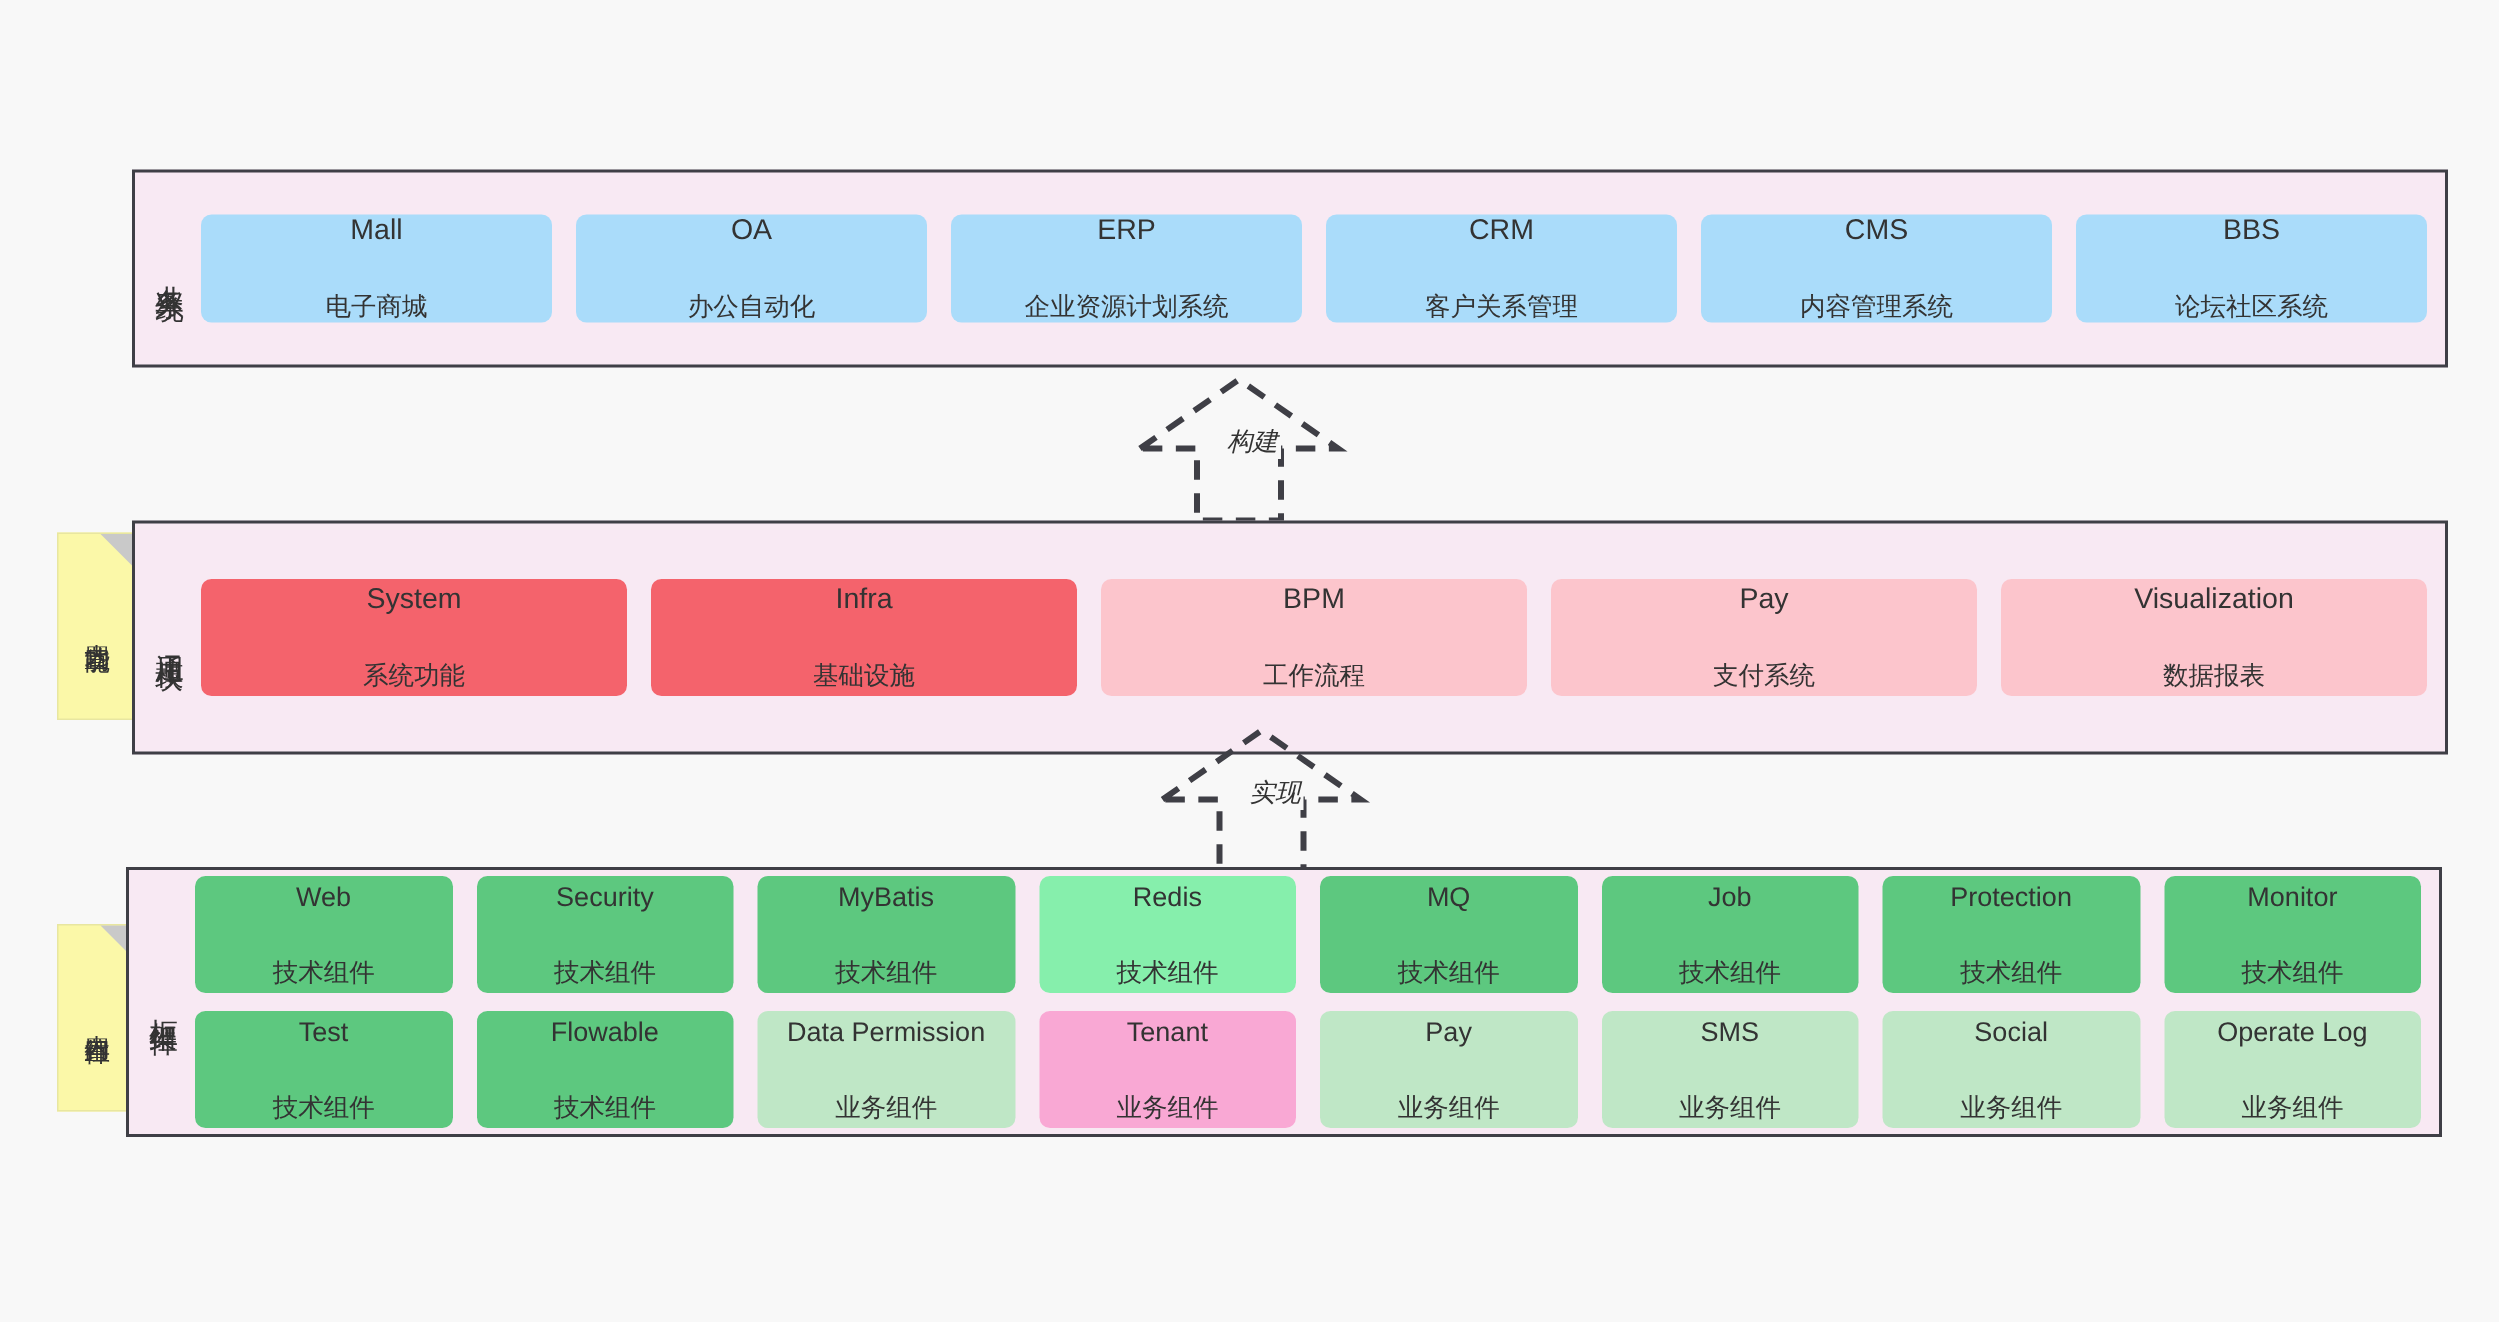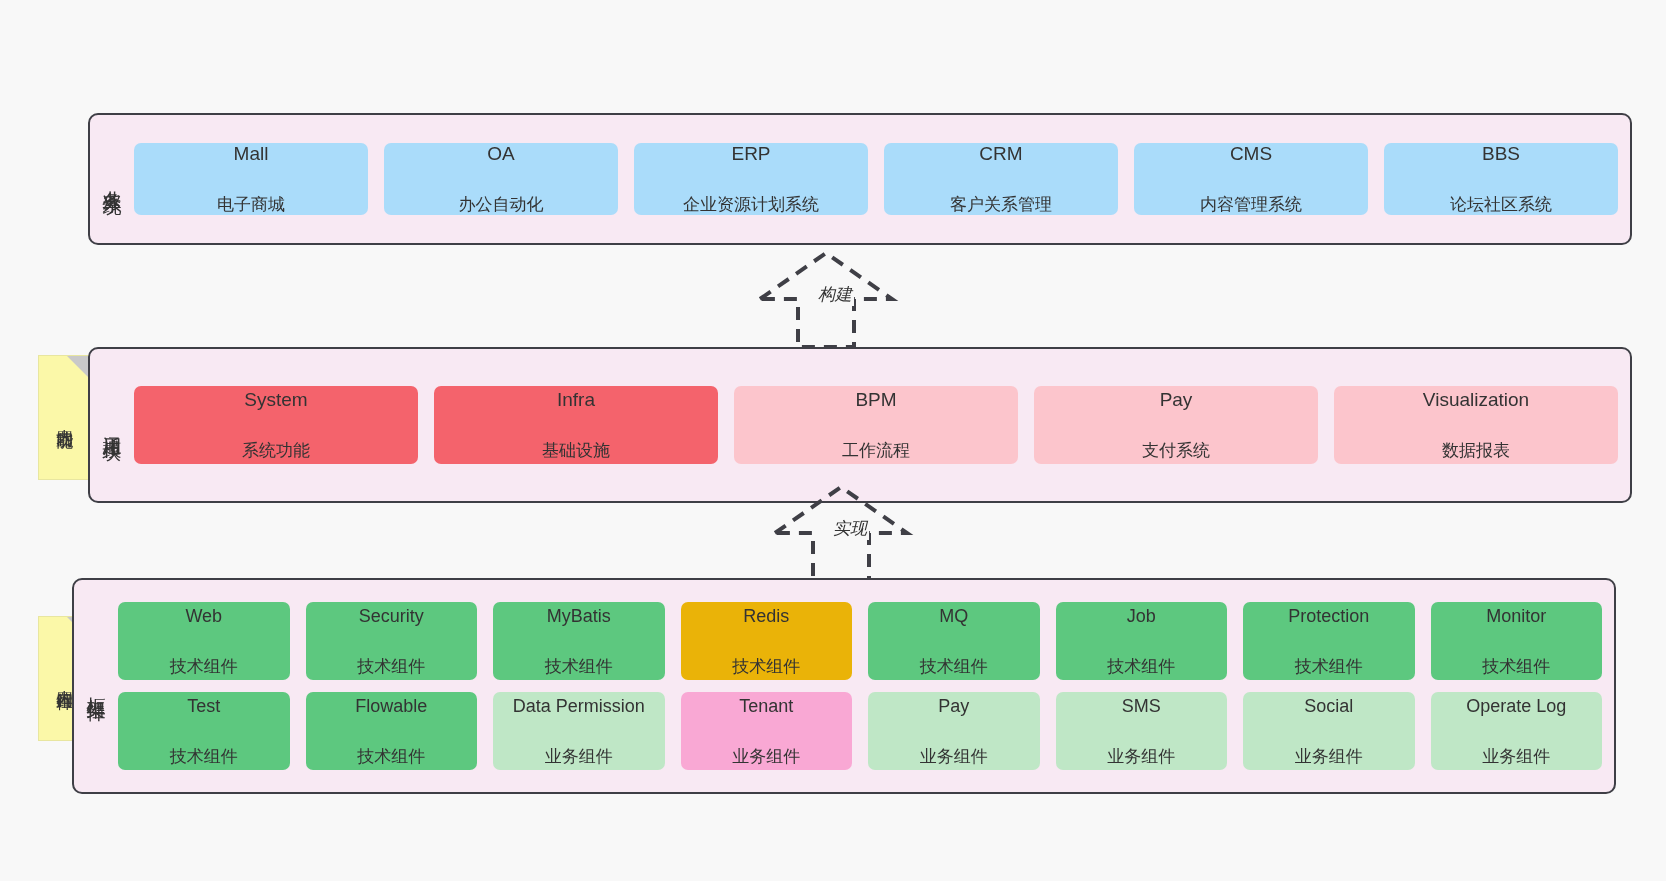--- a/index.html
+++ b/index.html
@@ -20,21 +20,21 @@
     left: 0; top: 0;
     width: 1666px;
     height: 881px;
   }
 
   
   .layer {
     position: absolute;
     background: #f8e9f3;
     border: 2px solid #3f3f46;
-    border-radius: 10px;
+    border-radius: 0;
     box-sizing: border-box;
     display: flex;
     align-items: stretch;
   }
   .layer-title {
     writing-mode: vertical-rl;
     text-orientation: upright;
     font-size: 19px;
     letter-spacing: 2px;
     color: #333333;
@@ -78,21 +78,21 @@
   #layer-business { left: 88px; top: 113px; width: 1544px; height: 132px; }
   #layer-business .layer-body { padding-right: 12px; }
   #layer-business .card { height: 72px; background: #aadcfa; }
 
   
   #layer-common { left: 88px; top: 347px; width: 1544px; height: 156px; }
   #layer-common .layer-body { padding-right: 12px; }
   #layer-common .card { height: 78px; }
 
   
-  #layer-framework { left: 72px; top: 578px; width: 1544px; height: 216px; }
+  #layer-framework { left: 84px; top: 578px; width: 1544px; height: 180px; }
   #layer-framework .layer-body { padding-right: 12px; gap: 12px; }
   #layer-framework .card { height: 78px; }
   #layer-framework .card .t1 { font-size: 18px; }
   #layer-framework .card .t2 { font-size: 17px; }
 
   
   .sticky {
     position: absolute;
     background: #fbf8a8;
     border: 1px solid #e8e6a0;
@@ -239,21 +239,21 @@
           <span class="t2">技术组件</span>
         </div>
         <div class="card" style="background:#5dc87f">
           <span class="t1">Security</span>
           <span class="t2">技术组件</span>
         </div>
         <div class="card" style="background:#5dc87f">
           <span class="t1">MyBatis</span>
           <span class="t2">技术组件</span>
         </div>
-        <div class="card" style="background:#eab308">
+        <div class="card" style="background:#86efac">
           <span class="t1">Redis</span>
           <span class="t2">技术组件</span>
         </div>
         <div class="card" style="background:#5dc87f">
           <span class="t1">MQ</span>
           <span class="t2">技术组件</span>
         </div>
         <div class="card" style="background:#5dc87f">
           <span class="t1">Job</span>
           <span class="t2">技术组件</span>

